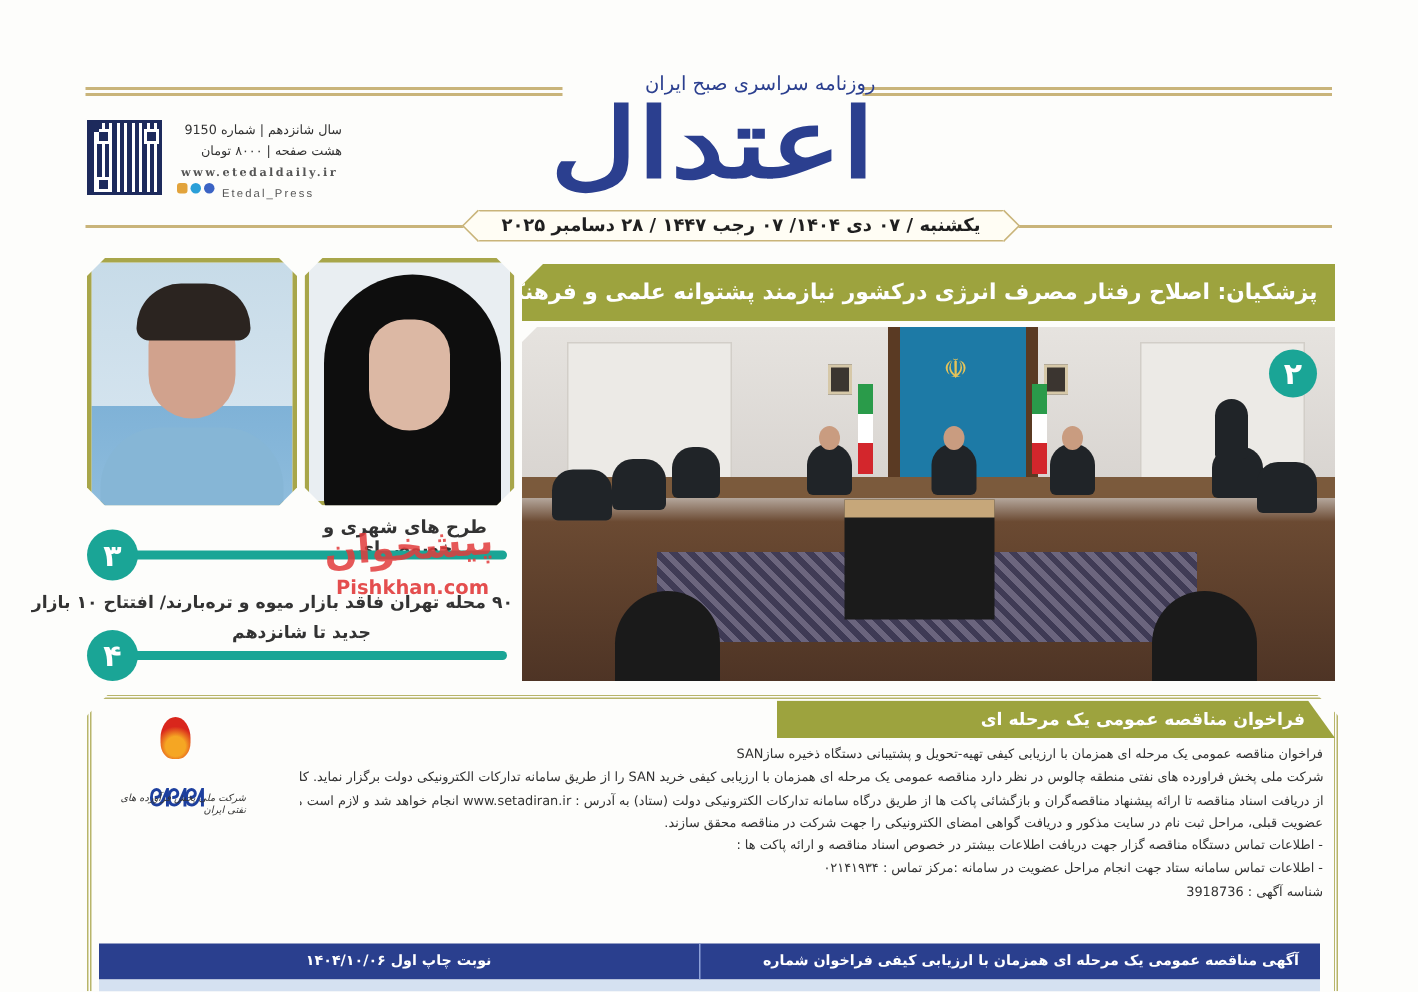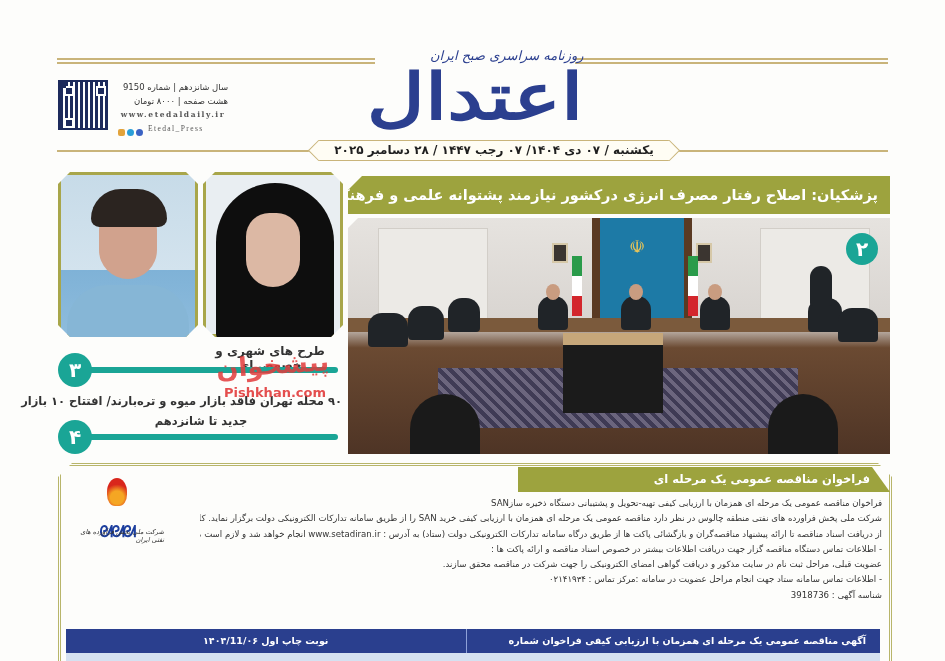--- a/index.html
+++ b/index.html
@@ -2,34 +2,34 @@
 <html><head>
 <meta charset="utf-8">
 <style>
   * { box-sizing: border-box; margin: 0; padding: 0; }
   html, body { width: 945px; height: 661px; overflow: hidden; background: #fdfdfb; }
   body { position: relative; font-family: "DejaVu Sans", sans-serif; color: #222; }
 
   
   .gold-lines { position: absolute; height: 6px; border-top: 2px solid #c9b47a; border-bottom: 2px solid #c9b47a; }
   .gold-single { position: absolute; height: 0; border-top: 2px solid #c9b47a; }
-  .tagline { position: absolute; left: 430px; top: 48px; font-family: "DejaVu Serif", serif; font-style: italic; font-size: 13px; color: #2b3f8f; direction: rtl; }
+  .tagline { position: absolute; left: 430px; top: 48px; font-family: "DejaVu Serif", serif; font-size: 13px; color: #2b3f8f; direction: rtl; }
   .logo { position: absolute; left: 375px; top: 58px; width: 200px; height: 78px; font-family: "DejaVu Serif", serif; font-size: 64px; font-weight: bold; color: #2b3f8f; direction: rtl; text-align: center; line-height: 78px; letter-spacing: -2px; transform: scaleX(1.25); transform-origin: center; }
 
   .qr { position: absolute; left: 58px; top: 80px; width: 50px; height: 50px; background:
         linear-gradient(#fff,#fff) 4px 4px/10px 10px no-repeat,
         linear-gradient(#fff,#fff) 36px 4px/10px 10px no-repeat,
         linear-gradient(#fff,#fff) 4px 36px/10px 10px no-repeat,
         repeating-linear-gradient(90deg,#1d2a5c 0 3px,#fff 3px 5px),
         #1d2a5c; border: 2px solid #1d2a5c; }
   .qr::before, .qr::after { content:""; position:absolute; width:6px; height:6px; background:#1d2a5c; }
   .qr::before { left: 6px; top: 6px; box-shadow: 32px 0 0 #1d2a5c, 0 32px 0 #1d2a5c; }
   .meta { position: absolute; left: 118px; top: 80px; width: 110px; direction: rtl; text-align: right; font-size: 8.5px; color: #333; line-height: 14px; }
   .meta .url { font-family: "DejaVu Serif", serif; direction: ltr; text-align: center; letter-spacing: 1.6px; font-size: 7.5px; color: #555; font-weight: bold; }
-  .meta .social { direction: ltr; text-align: left; font-family: Liberation Serif, serif; letter-spacing: 1.4px; font-size: 7.5px; color: #555; display: flex; align-items: flex-end; gap: 2px; }
+  .meta .social { direction: ltr; text-align: left; font-family: Liberation Sans, sans-serif; letter-spacing: 1.4px; font-size: 7.5px; color: #555; display: flex; align-items: flex-start; gap: 2px; }
   .soc-ico { display: inline-block; width: 7px; height: 7px; border-radius: 2px; }
 
   .date-banner { position: absolute; left: 318px; top: 140px; width: 352px; height: 21px; border-top: 1.5px solid #c9b47a; border-bottom: 1.5px solid #c9b47a; background: #fffdf4; direction: rtl; text-align: center; font-size: 12px; font-weight: bold; line-height: 18px; color: #1f1f1f; }
   .date-banner::before, .date-banner::after { content:""; position:absolute; top: 2px; width: 14px; height: 14px; border-left: 1.5px solid #c9b47a; border-bottom: 1.5px solid #c9b47a; background: #fffdf4; }
   .date-banner::before { left: -7px; transform: rotate(45deg); }
   .date-banner::after { right: -7px; transform: rotate(-135deg); }
 
   
   .headline { position: absolute; left: 348px; top: 176px; width: 542px; height: 38px; background: #9da33e; clip-path: polygon(14px 0, 100% 0, 100% 100%, 0 100%, 0 14px); direction: rtl; color: #fff; font-size: 14.5px; font-weight: bold; line-height: 38px; padding-right: 12px; white-space: nowrap; overflow: hidden; }
 
@@ -165,25 +165,25 @@
 <div class="nioc-logo">
   <div class="flame"></div>
   <div class="rings">ᘛᘛᘛ</div>
   <div class="nioc-caption">شرکت ملی پخش فرآورده های نفتی ایران</div>
 </div>
 
 <div class="ad-body">
   <p>فراخوان مناقصه عمومی یک مرحله ای همزمان با ارزیابی کیفی تهیه-تحویل و پشتیبانی دستگاه ذخیره سازSAN</p>
   <p>شرکت ملی پخش فراورده های نفتی منطقه چالوس در نظر دارد مناقصه عمومی یک مرحله ای همزمان با ارزیابی کیفی خرید SAN را از طریق سامانه تدارکات الکترونیکی دولت برگزار نماید. کلیه مراحل برگزاری مناقصه</p>
   <p>از دریافت اسناد مناقصه تا ارائه پیشنهاد مناقصه‌گران و بازگشائی پاکت ها از طریق درگاه سامانه تدارکات الکترونیکی دولت (ستاد) به آدرس : www.setadiran.ir انجام خواهد شد و لازم است مناقصه گران در صورت عدم</p>
+  <p>عضویت قبلی، مراحل ثبت نام در سایت مذکور و دریافت گواهی  امضای الکترونیکی را جهت شرکت در مناقصه محقق سازند.</p>
   <p>- اطلاعات تماس دستگاه مناقصه گزار جهت دریافت   اطلاعات  بیشتر در خصوص اسناد مناقصه و ارائه پاکت ها :</p>
-  <p>عضویت قبلی، مراحل ثبت نام در سایت مذکور و دریافت گواهی  امضای الکترونیکی را جهت شرکت در مناقصه محقق سازند.</p>
   <p>- اطلاعات تماس سامانه ستاد جهت انجام مراحل عضویت در سامانه :مرکز تماس : ۰۲۱۴۱۹۳۴</p>
   <p>شناسه آگهی : 3918736</p>
 </div>
 
 <div class="ad-table">
   <div class="row1">
     <div class="cell">آگهی مناقصه عمومی یک مرحله ای همزمان با ارزیابی کیفی فراخوان شماره ۲۰۰۴۰۹۲۳۰۴۰۰۰۰۰۵</div>
-    <div class="cell c2">نوبت چاپ اول ۱۴۰۴/11/۰۶</div>
+    <div class="cell c2">نوبت چاپ اول ۱۴۰۴/۱۰/۰۶</div>
   </div>
   <div class="row2"></div>
 </div>
 
 </body></html>

